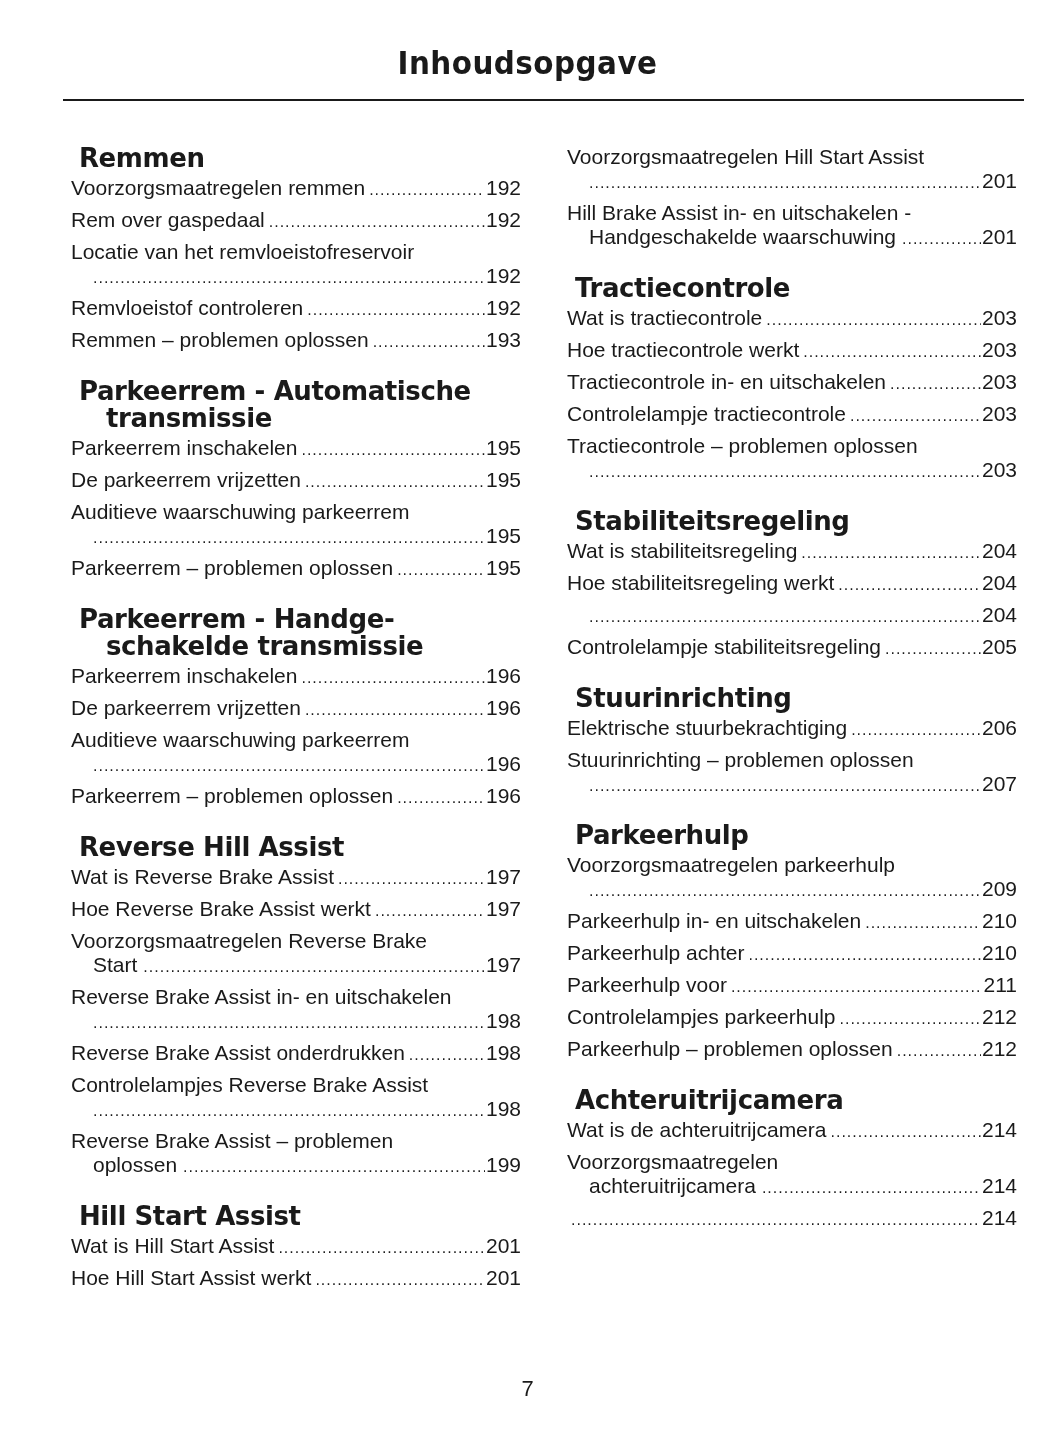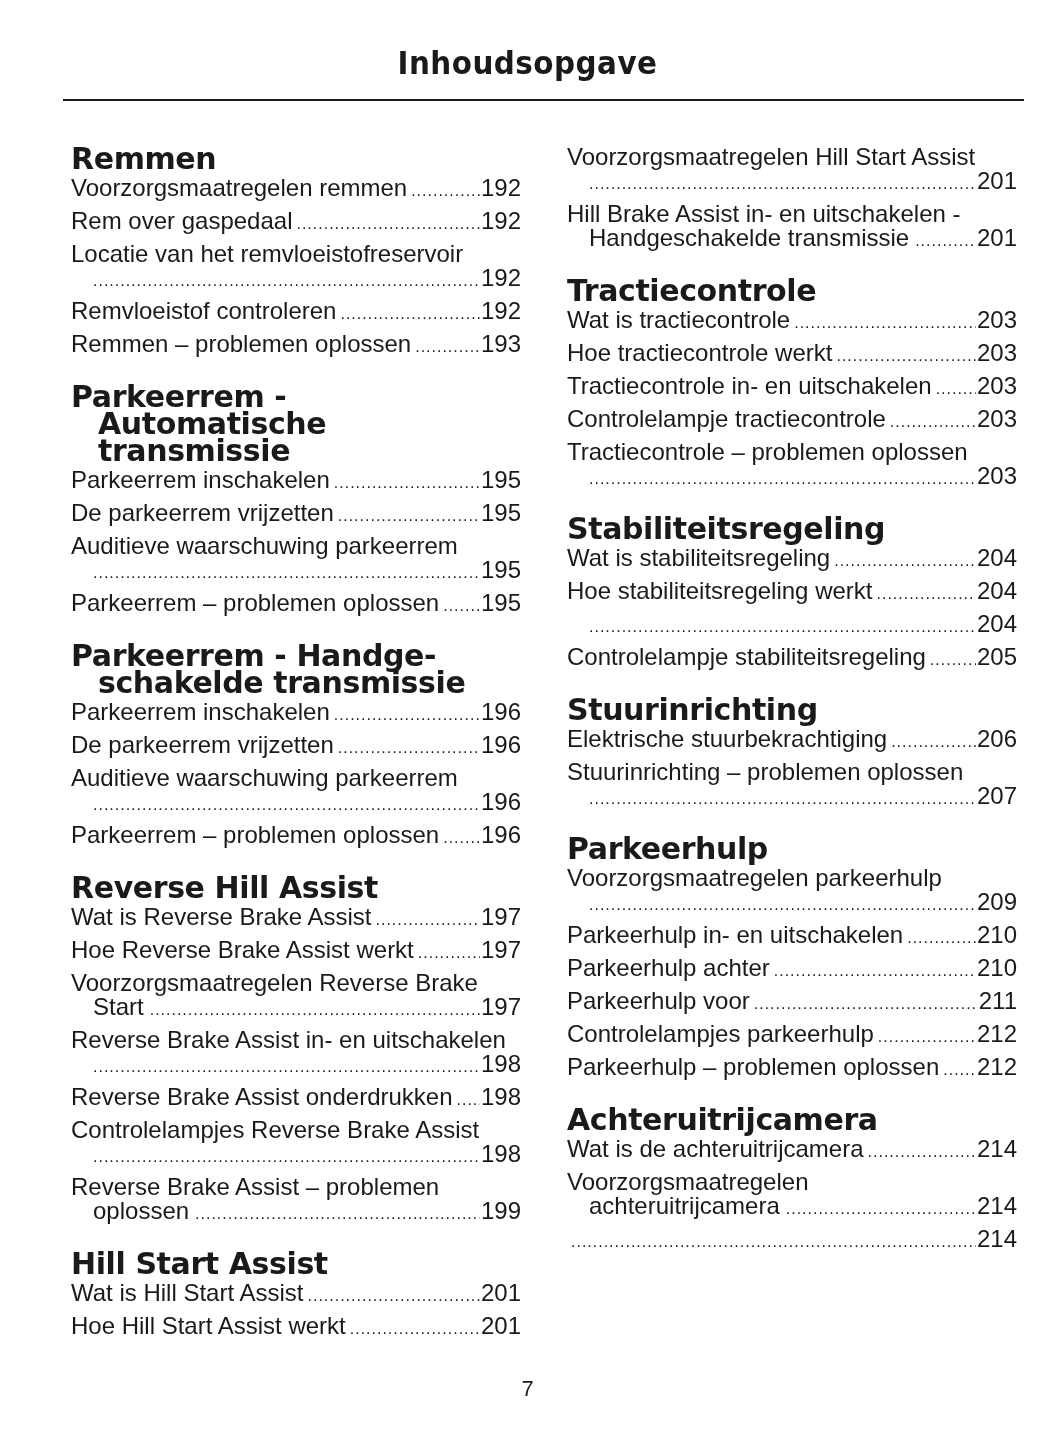--- a/index.html
+++ b/index.html
@@ -16,25 +16,25 @@
     .title-rule {
       position: absolute; left: 63px; width: 961px; top: 99px; height: 0;
       border-top: 2px solid #1a1a1a;
     }
     .col { position: absolute; width: 450px; }
     .col-left { left: 71px; top: 145px; }
     .col-right { left: 567px; top: 145px; }
     .section { margin-bottom: 24px; }
     .section-heading {
       font-family: "DejaVu Sans", "Liberation Sans", sans-serif;
-      font-weight: bold; font-size: 30px; line-height: 27px; margin: 0 0 4px 0;
+      font-weight: bold; font-size: 26px; line-height: 27px; margin: 0 0 4px 8px;
       letter-spacing: -0.4px; padding-left: 27px; text-indent: -27px;
     }
     .entry {
-      font-size: 24px; line-height: 24px; margin-bottom: 6px;
+      font-size: 21px; line-height: 24px; margin-bottom: 6px;
       position: relative; cursor: pointer;
     }
     .entry .line { display: flex; align-items: baseline; }
     .entry .txt { white-space: nowrap; }
     .entry .leader {
       flex: 1; overflow: hidden; white-space: nowrap; margin: 0 1px 0 4px;
       letter-spacing: 1px; font-size: 16px;
     }
     .entry .leader::after {
       content: "................................................................................................................................................................";
@@ -249,21 +249,21 @@
         <div class="line cont">
           <span class="leader"></span>
           <span class="pg">201</span>
         </div>
       </div>
       <div class="entry">
         <div class="line">
           <span class="txt">Hill Brake Assist in- en uitschakelen -</span>
         </div>
         <div class="line cont">
-          <span class="txt">Handgeschakelde transmissie</span>
+          <span class="txt">Handgeschakelde waarschuwing</span>
           <span class="leader" style="margin-left: 6px;"></span>
           <span class="pg">201</span>
         </div>
       </div>
     </div>
     <div class="section">
       <div class="section-heading">Tractiecontrole</div>
       <div class="entry">
         <div class="line">
           <span class="txt">Wat is tractiecontrole</span>

